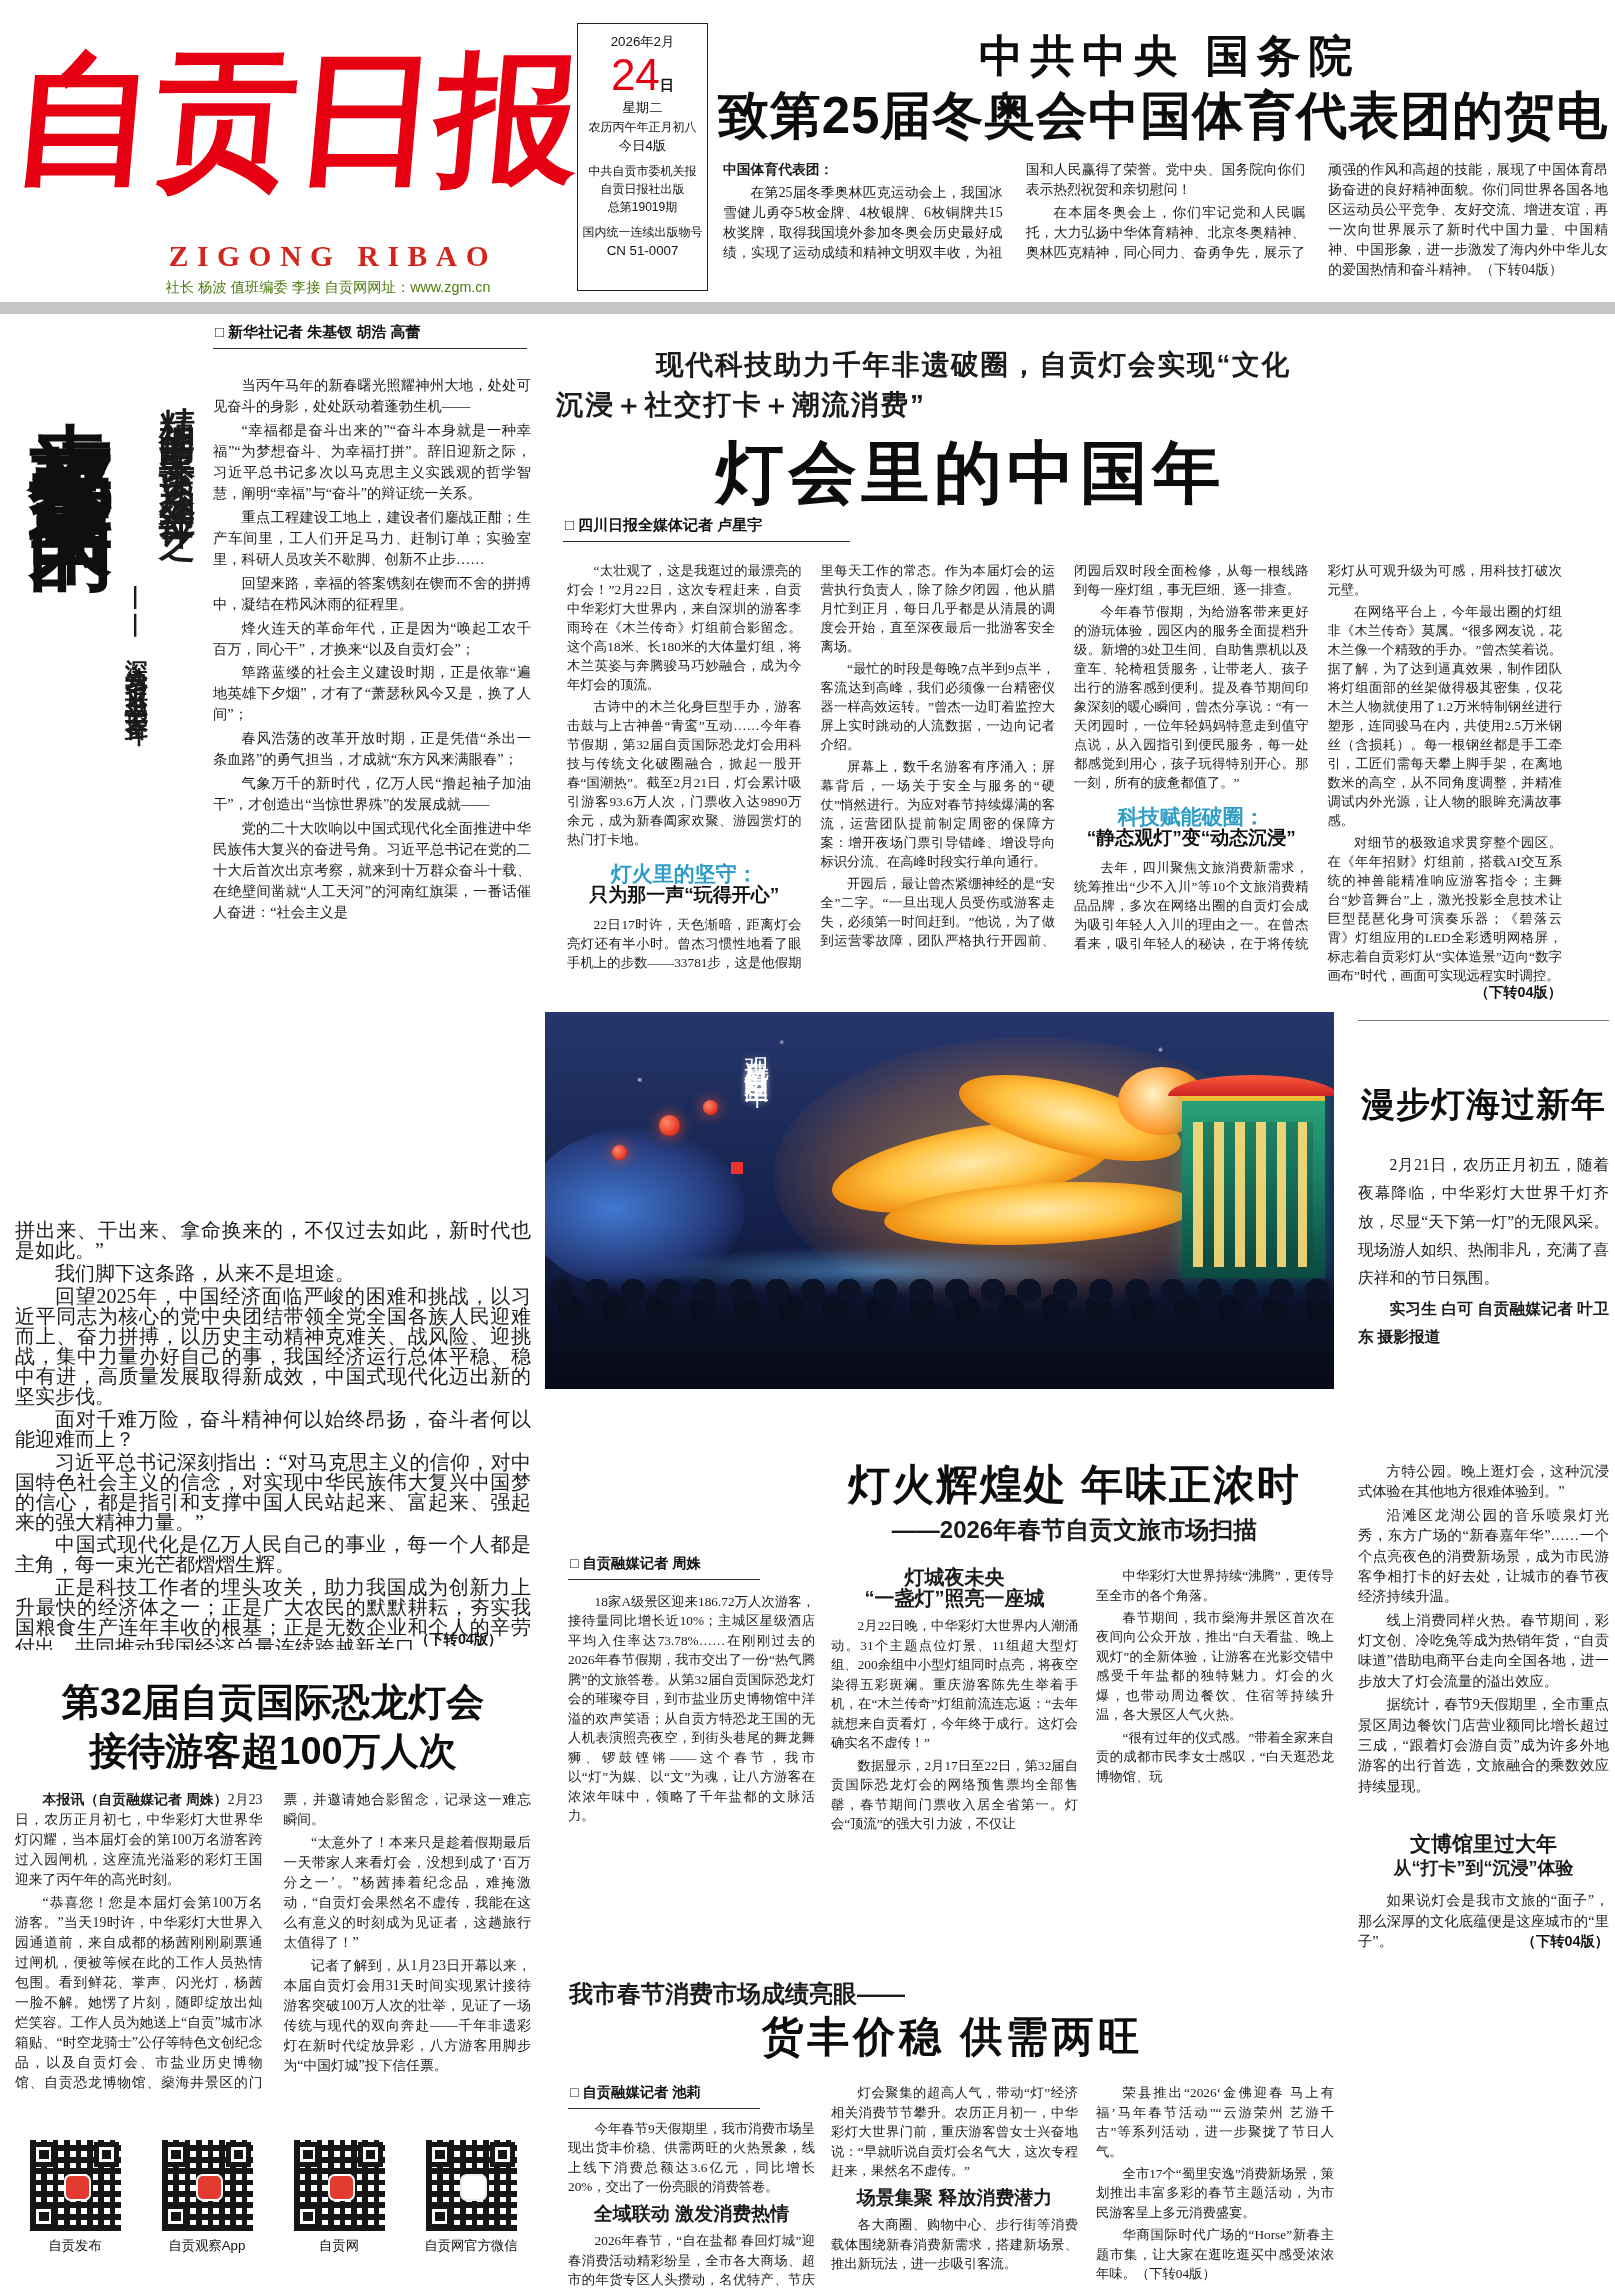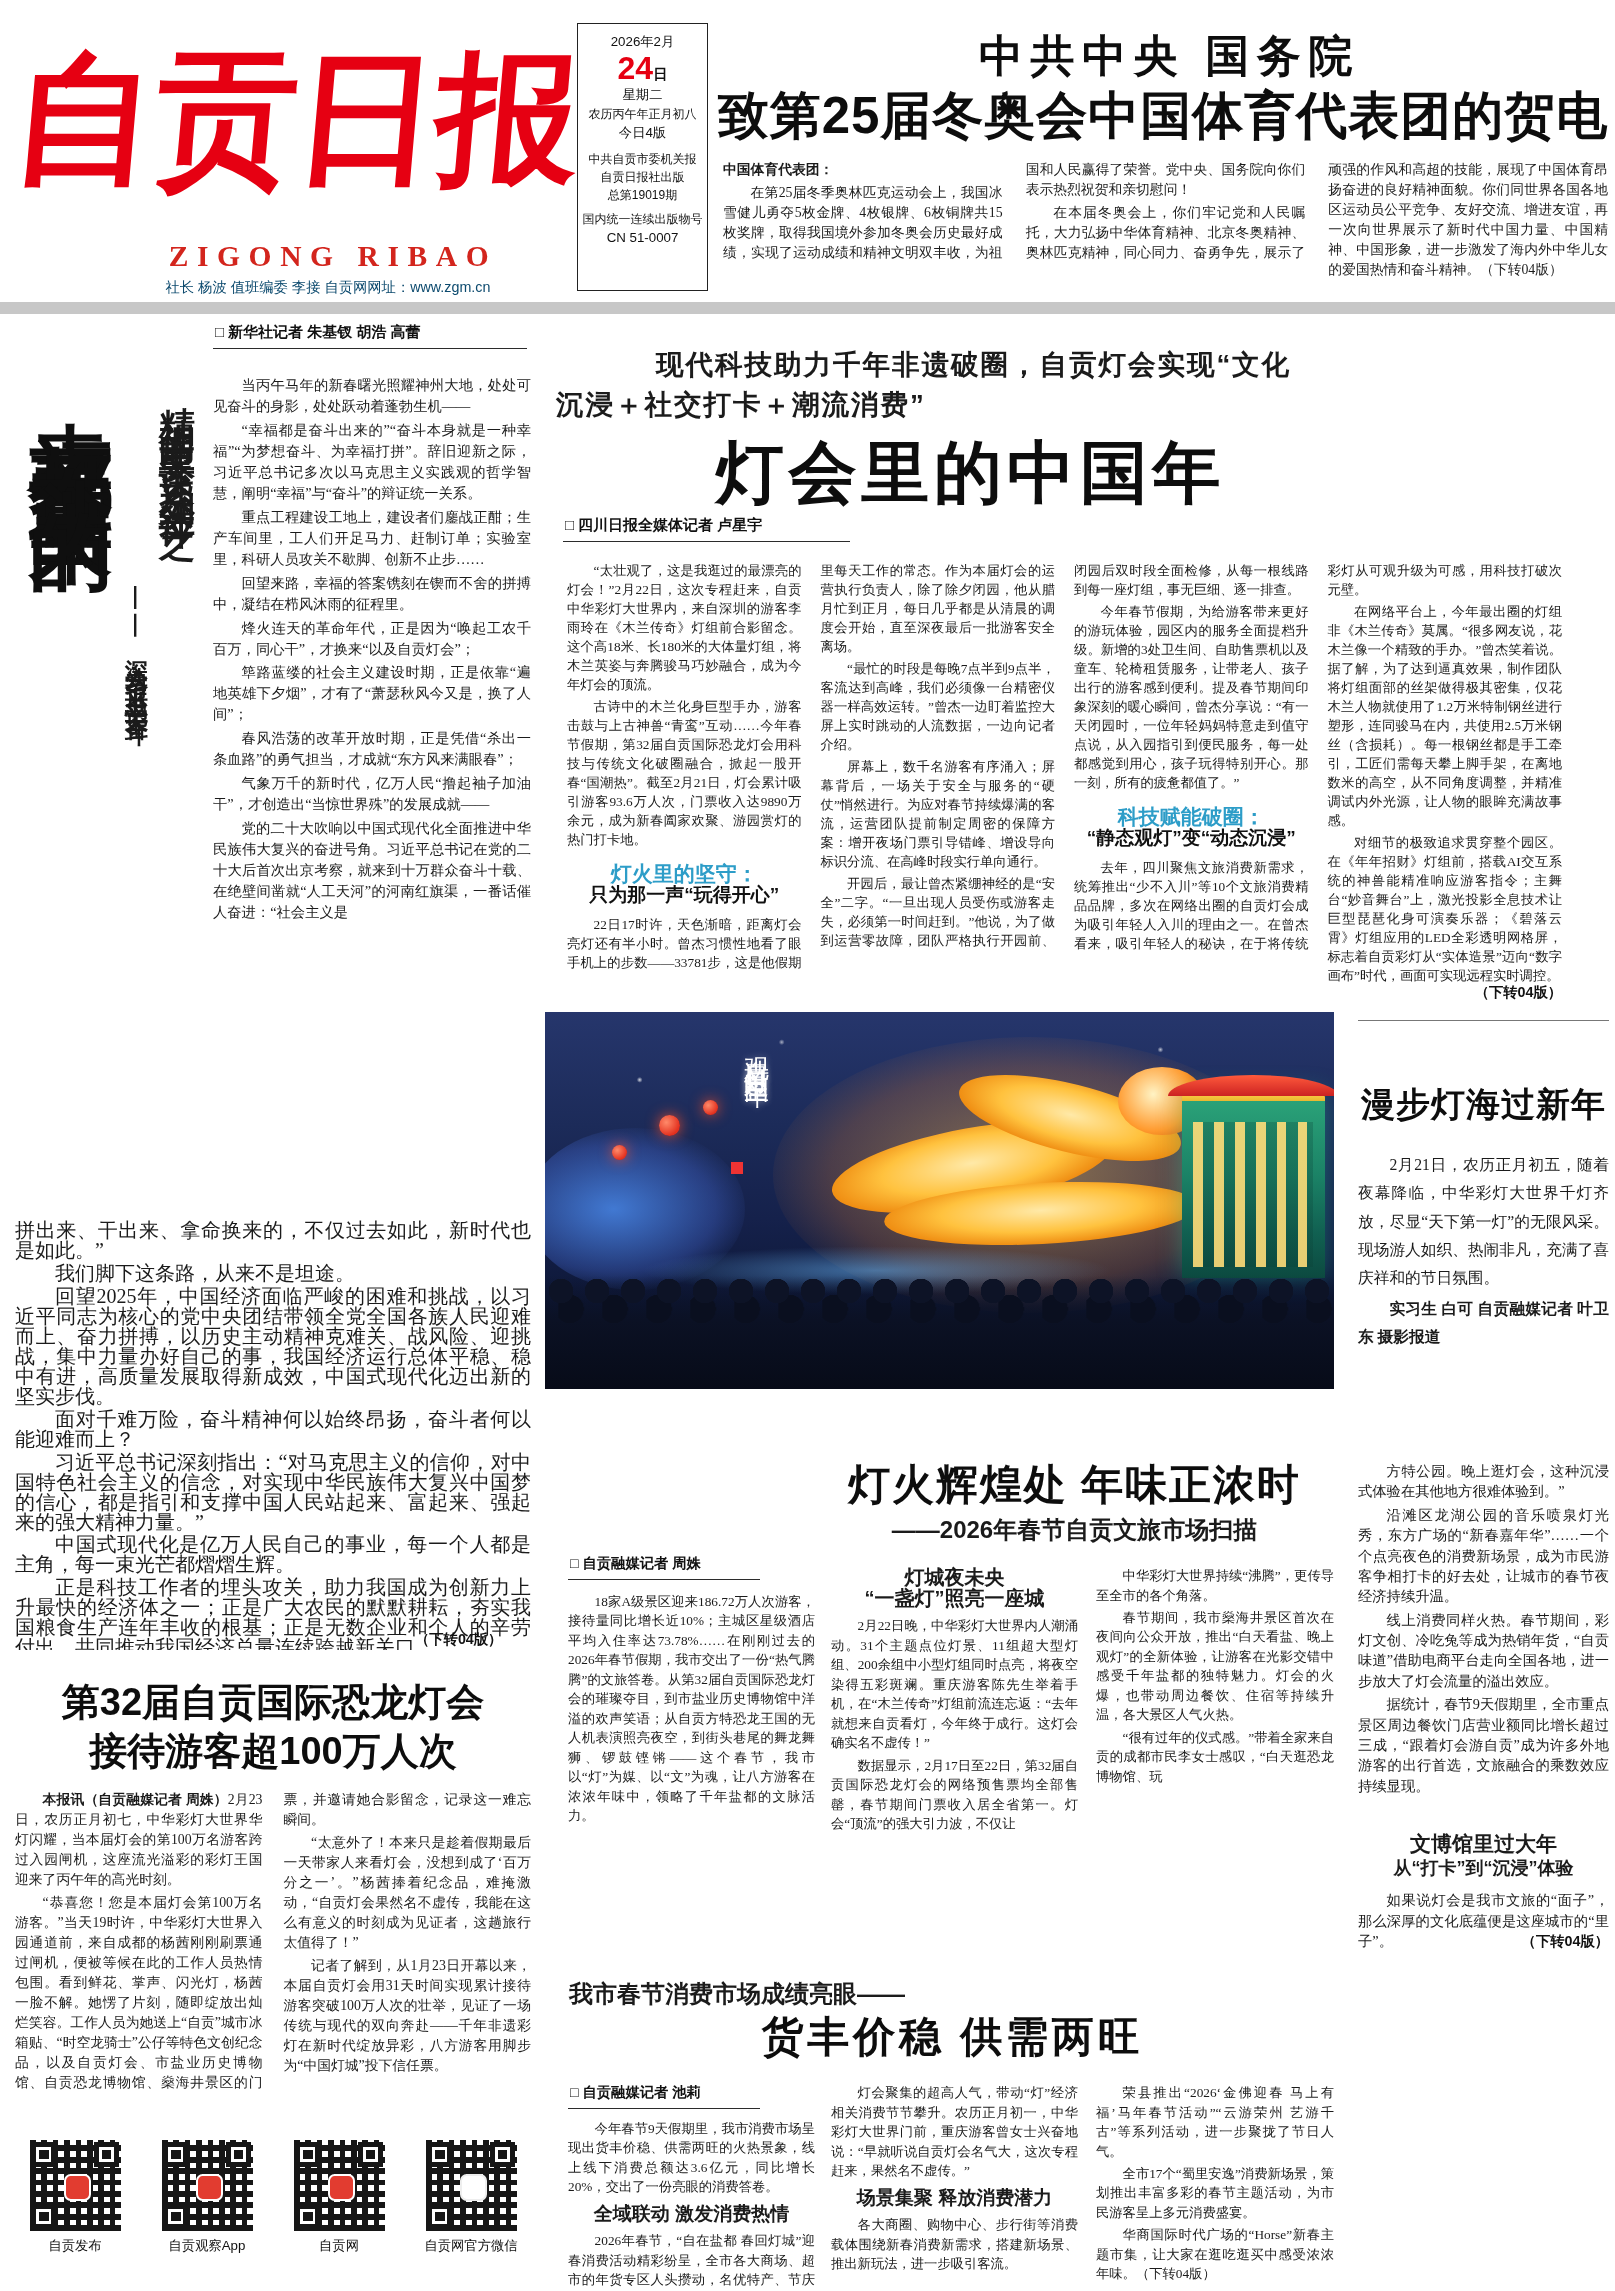--- a/index.html
+++ b/index.html
@@ -8,26 +8,26 @@
   .abs{position:absolute;}
   #pg p{margin:0 0 2.9px;text-indent:2em;text-align:justify;}
   .noind{text-indent:0 !important;}
 
   
   #mh-title{left:13.3px;top:9.5px;width:561px;height:228px;font-size:143px;line-height:221px;
     color:#e60012;font-weight:900;font-family:"Liberation Serif",serif;letter-spacing:-1.9px;
     transform:skewX(-5deg);white-space:nowrap;}
   #mh-py{left:143px;top:240px;width:380px;text-align:center;font-size:29.5px;letter-spacing:8.6px;
     color:#d3251d;font-weight:bold;font-family:"Liberation Serif",serif;}
-  #mh-staff{left:114px;top:278px;width:428px;text-align:center;font-size:14.3px;color:#0c4a6e;
+  #mh-staff{left:114px;top:278px;width:428px;text-align:center;font-size:14.3px;color:#4d7c0f;
     font-family:"Liberation Sans",sans-serif;}
   #datebox{left:577px;top:23px;width:131px;height:268px;border:1.9px solid #222;box-sizing:border-box;
     text-align:center;font-family:"Liberation Sans",sans-serif;font-size:13.3px;line-height:1.5;
     color:#111;padding-top:7.6px;}
-  .db-day{font-size:32px;color:#e60012;font-weight:700;line-height:1.05;}
+  .db-day{font-size:44px;color:#e60012;font-weight:400;line-height:1.05;}
   .db-daysuf{font-size:14.3px;font-weight:700;}
   .db-small{font-size:12px;}
   .db-gap{height:6.7px;}
 
   
   #tg-h1{left:732px;top:27px;width:875px;text-align:center;font-weight:900;font-size:44px;
     letter-spacing:7.6px;font-family:"Liberation Sans",sans-serif;color:#0d0d0d;}
   #tg-h2{left:711px;top:82px;width:904px;text-align:center;font-weight:900;font-size:51px;
     letter-spacing:1px;font-family:"Liberation Sans",sans-serif;color:#0d0d0d;}
   #tg-body{left:723px;top:160px;width:885px;height:139px;column-count:3;column-gap:23px;

